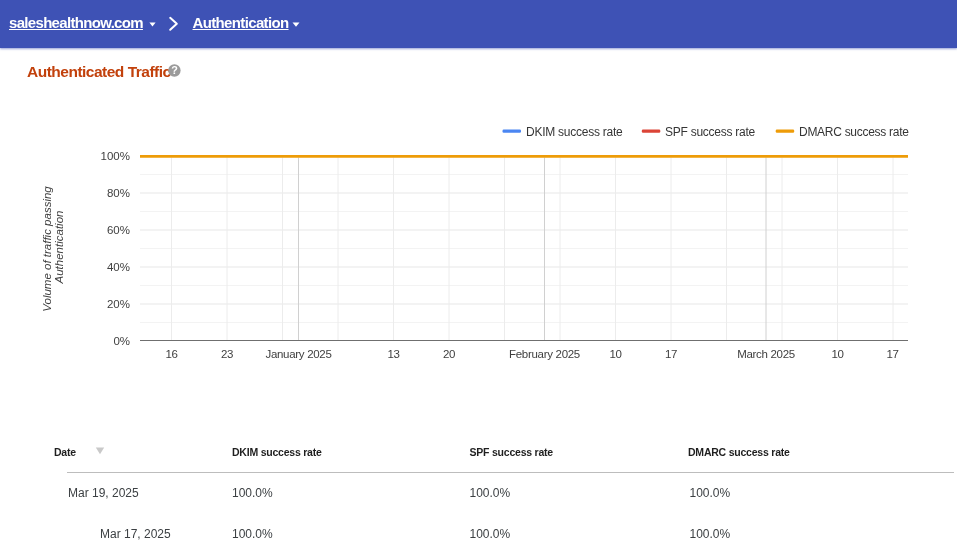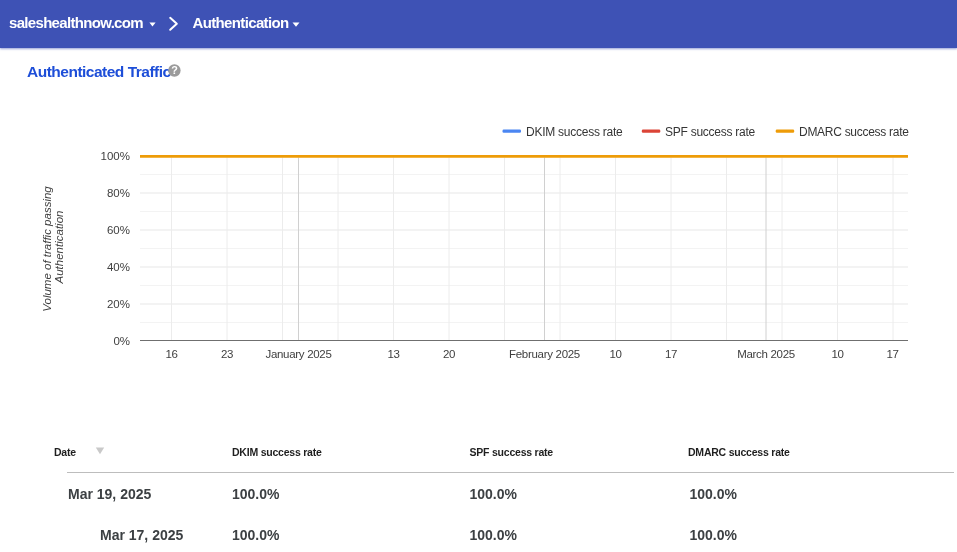--- a/index.html
+++ b/index.html
@@ -1,24 +1,24 @@
 <!DOCTYPE html>
 <html><head>
 <meta charset="utf-8">
 <style>
   html,body{margin:0;padding:0;}
   body{width:957px;height:552px;background:#fff;font-family:"Liberation Sans",sans-serif;overflow:hidden;position:relative;}
   .abs{position:absolute;}
   #topbar{left:0;top:0;width:957px;height:47.5px;background:#3e52b5;box-shadow:0 1px 2px rgba(62,82,181,0.55);}
-  .bartext{color:#fff;}
+  .bartext{color:#fff;text-decoration:underline;}
   #domain{left:9px;top:14px;font-size:15px;font-weight:bold;letter-spacing:-0.68px;}
   #authlink{left:192.5px;top:14px;font-size:15px;font-weight:bold;letter-spacing:-0.64px;}
-  #h1{left:27px;top:63px;font-size:15.5px;font-weight:bold;color:#1d4ed8;letter-spacing:-0.5px;}
+  #h1{left:27px;top:63px;font-size:15.5px;font-weight:bold;color:#c2410c;letter-spacing:-0.5px;}
   .th{position:absolute;font-size:10.5px;font-weight:bold;color:#1f1f1f;letter-spacing:-0.22px;}
-  .td{position:absolute;font-size:14px;color:#3c4043;font-weight:bold;}
+  .td{position:absolute;font-size:12px;color:#3c4043;}
 </style>
 </head>
 <body>
 
   <div class="abs" id="topbar"></div>
   <div class="abs bartext" id="domain">saleshealthnow.com</div>
   <svg class="abs" style="left:148.5px;top:21.5px;" width="7" height="5" viewBox="0 0 7 5">
     <path d="M0.4 0.4 L6.6 0.4 L3.5 4.6 Z" fill="#fff"></path>
   </svg>
   <svg class="abs" style="left:168px;top:16px;" width="11" height="16" viewBox="0 0 11 16">

